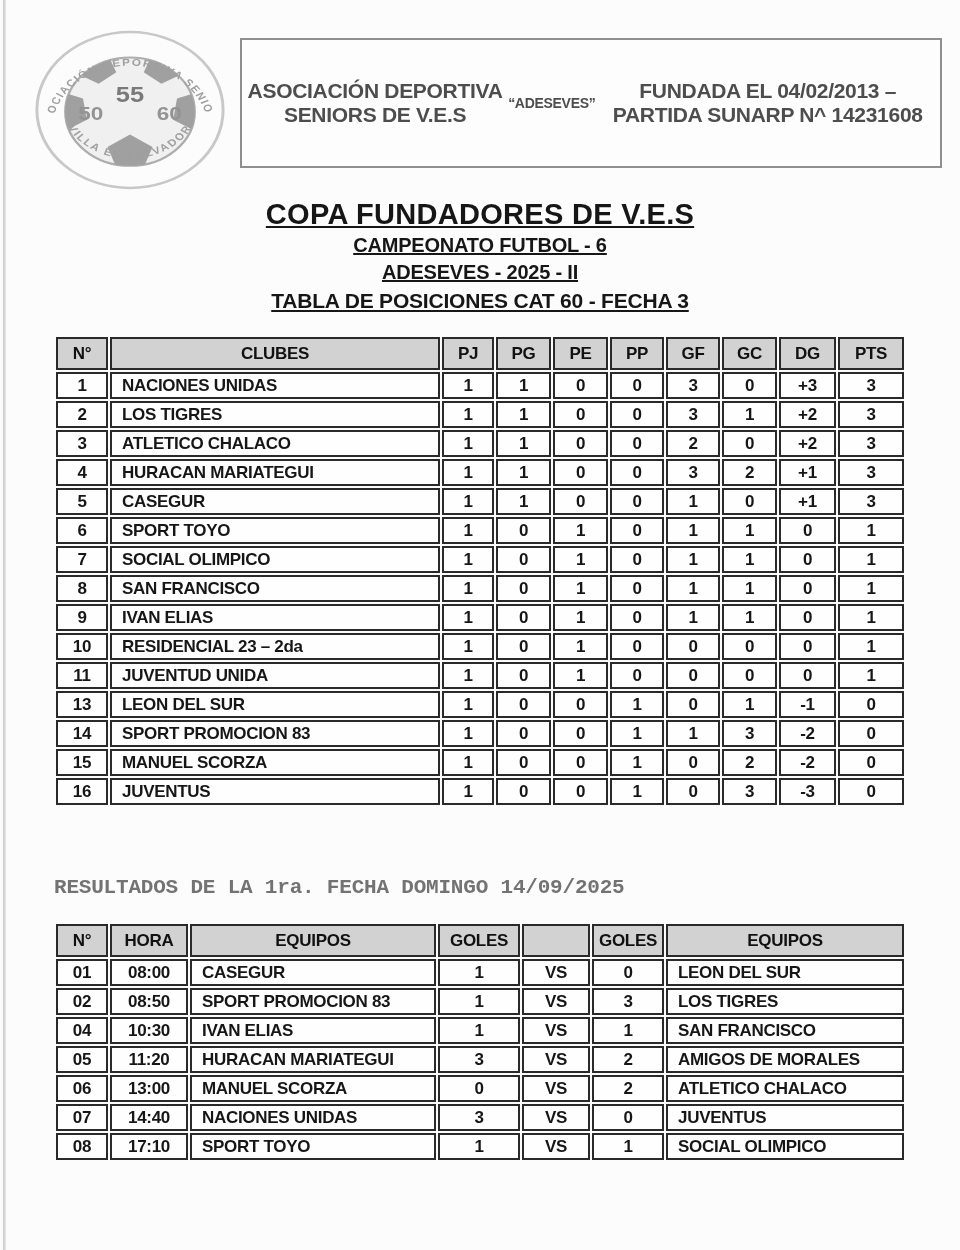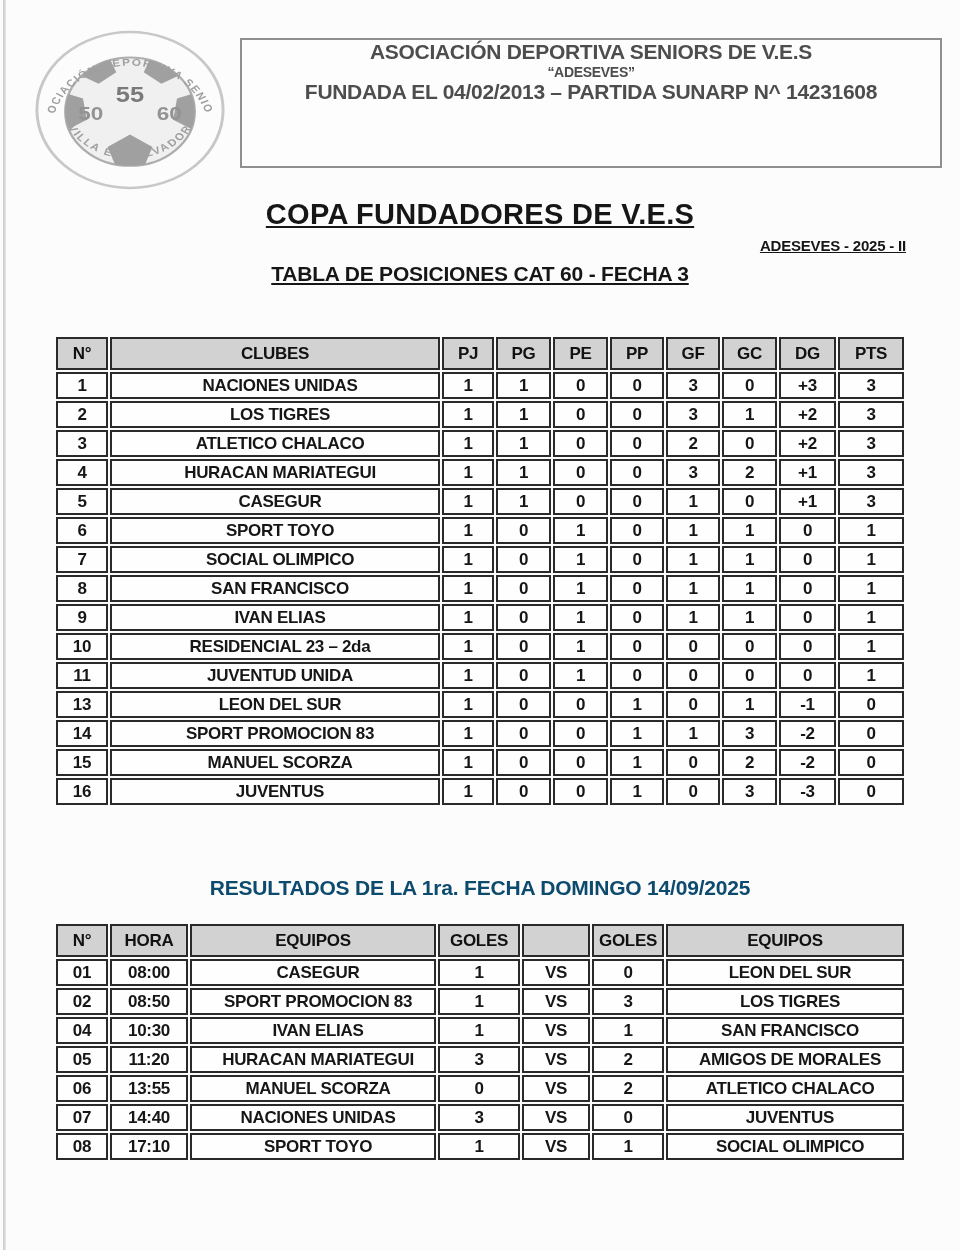--- a/index.html
+++ b/index.html
@@ -5,45 +5,45 @@
   html,body{margin:0;padding:0;background:#ffffff;}
   .page{position:relative;width:960px;height:1250px;background:#fcfcfc;overflow:hidden;
         font-family:"Liberation Sans",sans-serif;font-weight:bold;color:#1f1f1f;}
   .scan-line{position:absolute;left:3px;top:0;width:3px;height:100%;
              background:linear-gradient(to right,#c7c7c7,#e9e9e9);}
   
   .logo{position:absolute;left:32px;top:28px;width:196px;height:164px;filter:blur(.45px) opacity(.92);}
   .logo svg{width:100%;height:100%;}
   
   .header-box{position:absolute;left:240px;top:38px;width:698px;height:126px;
-              border:2px solid #8f8f8f;background:#fdfdfd;display:flex;flex-direction:column;
+              border:2px solid #8f8f8f;background:#fdfdfd;display:flex;flex-direction:row;
               justify-content:flex-start;align-items:center;text-align:center;color:#4d4d4d;
               letter-spacing:-0.3px;}
   .hb-l1{font-size:21px;}
   .hb-l2{font-size:14px;}
   .hb-l3{font-size:21px;}
   
   .titles{position:absolute;left:54px;top:196px;width:852px;text-align:center;color:#161616;
           letter-spacing:-0.2px;text-decoration:underline;}
   .t1{font-size:29px;line-height:36px;letter-spacing:0.3px;}
   .t2{font-size:20px;line-height:27px;}
-  .t3{font-size:15px;line-height:27px;text-align:right;}
+  .t3{font-size:20px;line-height:27px;}
   .t4{font-size:21px;line-height:29px;}
   
   table{position:absolute;left:54px;border-collapse:separate;border-spacing:2px;
         table-layout:fixed;width:852px;}
   th,td{border:2px solid #2a2a2a;box-sizing:content-box;padding:0;overflow:hidden;
         white-space:nowrap;letter-spacing:-0.3px;}
   th{background:#d2d2d2;height:29px;font-size:17px;color:#111;}
   td{background:#fefefe;height:23px;font-size:17px;text-align:center;color:#161616;}
-  td.left{text-align:center;padding-left:10px;}
+  td.left{text-align:left;padding-left:10px;}
   .standings{top:335px;}
   .results{top:922px;}
-  .results-title{position:absolute;left:54px;top:876px;width:852px;text-align:center;
-                 font-size:21px;color:#0c4a6e;letter-spacing:-0.2px;}
+  .results-title{position:absolute;left:54px;top:876px;width:852px;
+                 font-size:21px;color:#737373;letter-spacing:-0.2px;font-family:Liberation Mono, monospace;}
 </style>
 </head>
 <body>
 
 <div class="page">
   <div class="scan-line"></div>
 
   <div class="logo">
     <svg viewBox="0 0 200 200" preserveAspectRatio="none">
       <defs>
@@ -75,20 +75,21 @@
   </div>
 
   <div class="header-box">
     <div class="hb-l1">ASOCIACIÓN DEPORTIVA SENIORS DE V.E.S</div>
     <div class="hb-l2">“ADESEVES”</div>
     <div class="hb-l3">FUNDADA EL 04/02/2013 – PARTIDA SUNARP N^ 14231608</div>
   </div>
 
   <div class="titles">
     <div class="t1">COPA FUNDADORES DE V.E.S</div>
+    <div class="t2">CAMPEONATO FUTBOL - 6</div>
     <div class="t3">ADESEVES - 2025 - II</div>
     <div class="t4">TABLA DE POSICIONES CAT 60 - FECHA 3</div>
   </div>
 
   <table class="standings">
     <colgroup>
       <col style="width:52px">
         <col style="width:330px">
         <col style="width:52px">
         <col style="width:55px">
@@ -348,21 +349,21 @@
           <td>05</td>
           <td>11:20</td>
           <td class="left">HURACAN MARIATEGUI</td>
           <td>3</td>
           <td>VS</td>
           <td>2</td>
           <td class="left">AMIGOS DE MORALES</td>
         </tr>
     <tr>
           <td>06</td>
-          <td>13:55</td>
+          <td>13:00</td>
           <td class="left">MANUEL SCORZA</td>
           <td>0</td>
           <td>VS</td>
           <td>2</td>
           <td class="left">ATLETICO CHALACO</td>
         </tr>
     <tr>
           <td>07</td>
           <td>14:40</td>
           <td class="left">NACIONES UNIDAS</td>

